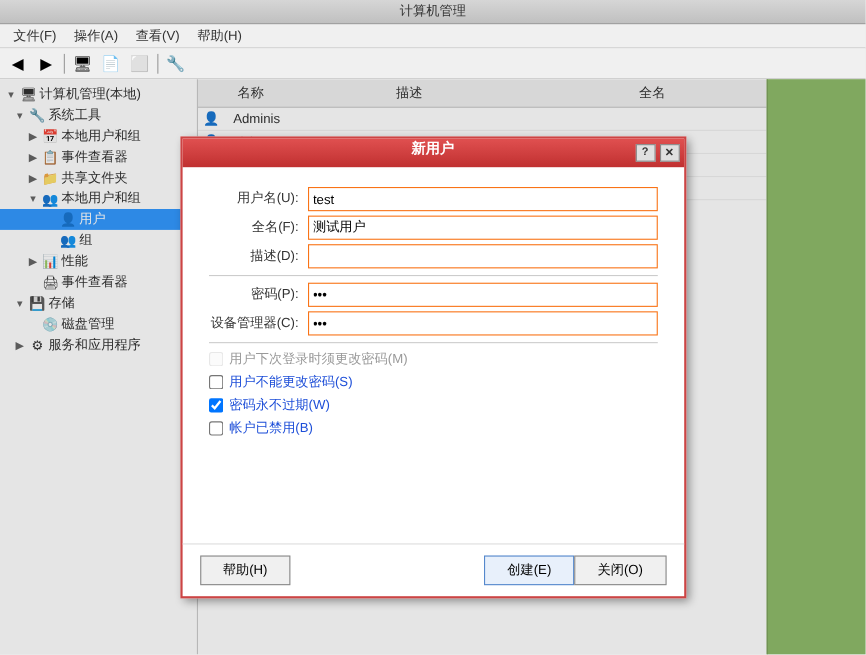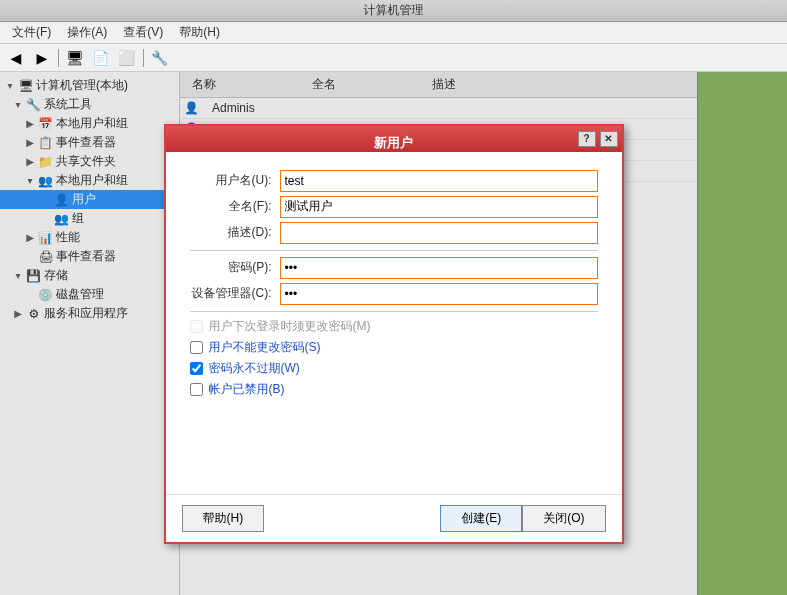--- a/index.html
+++ b/index.html
@@ -124,20 +124,21 @@
     .content-header {
       display: flex;
       background: #f0f0f0;
       border-bottom: 1px solid #ccc;
       padding: 2px 4px;
     }
     .content-col {
       font-size: 12px;
       color: #333;
       padding: 2px 8px;
+      margin-left: 24px;
     }
     .content-row {
       display: flex;
       align-items: center;
       padding: 2px 4px;
       border-bottom: 1px solid #f0f0f0;
       cursor: pointer;
     }
     .content-cell {
       font-size: 12px;
@@ -178,21 +179,21 @@
       box-shadow: 3px 3px 8px rgba(0,0,0,0.4);
       width: 460px;
       min-height: 420px;
       display: flex;
       flex-direction: column;
     }
     .dialog-titlebar {
       background: linear-gradient(to bottom, #e05050, #c03030);
       height: 26px;
       display: flex;
-      align-items: flex-end;
+      align-items: flex-start;
       padding: 0 8px;
       color: #fff;
       font-size: 13px;
       font-weight: bold;
       position: relative;
     }
     .dialog-title-text {
       flex: 1;
       text-align: center;
     }
@@ -399,22 +400,22 @@
       <span class="tree-indent" style="width:10px"></span>
       <span class="tree-expand">▶</span>
       <span class="tree-icon">⚙</span>
       <span class="tree-label">服务和应用程序</span>
     </div>
   </div>
 
   <div class="content-panel">
     <div class="content-header">
       <span class="content-col" style="width:120px">名称</span>
+      <span class="content-col" style="flex:1">描述</span>
       <span class="content-col" style="width:120px">全名</span>
-      <span class="content-col" style="flex:1">描述</span>
     </div>
     <div class="content-row">
       <span class="user-icon">👤</span>
       <span class="content-cell" style="width:100px">Adminis</span>
       <span class="content-cell" style="width:120px"></span>
       <span class="content-cell"></span>
     </div>
     <div class="content-row">
       <span class="user-icon">👤</span>
       <span class="content-cell" style="width:100px">alvin</span>

